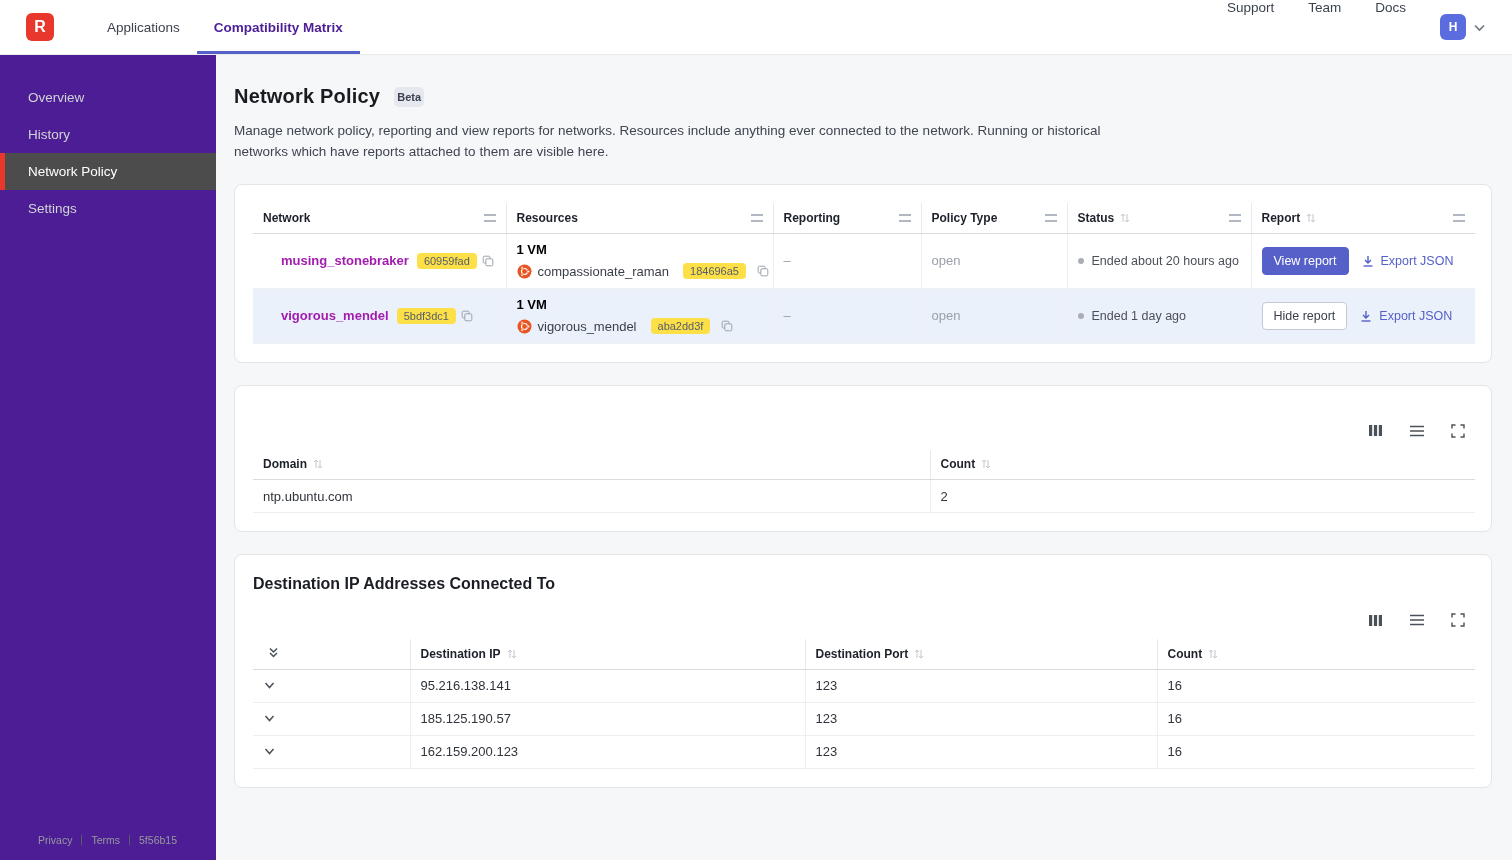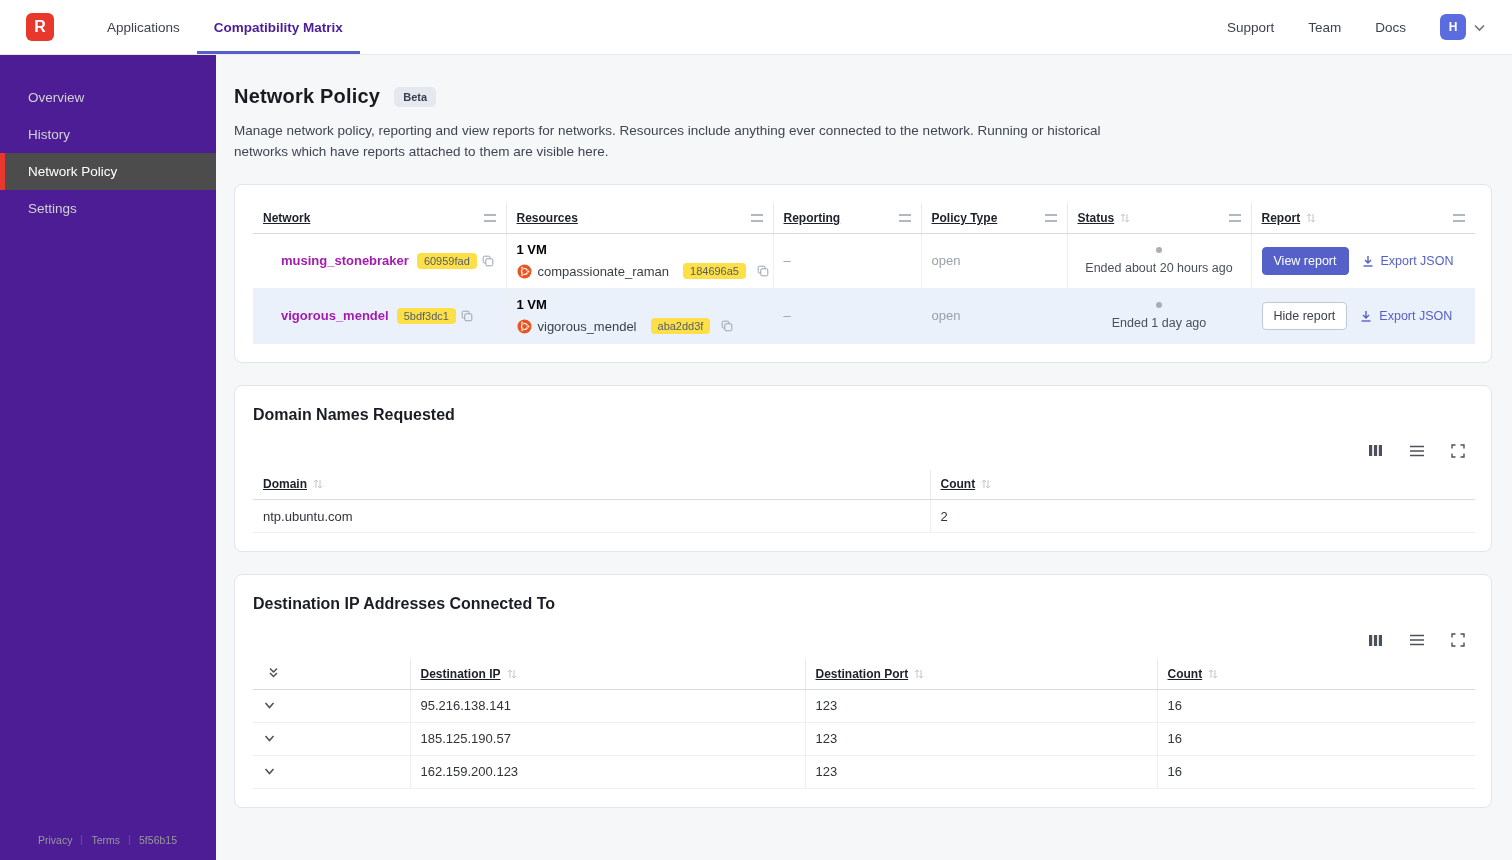--- a/index.html
+++ b/index.html
@@ -5,69 +5,69 @@
   * { box-sizing: border-box; margin: 0; padding: 0; }
   html,body { width:1512px; height:860px; overflow:hidden; }
   body { font-family:"Liberation Sans", sans-serif; background:#f6f7f8; color:#30343b; }
 
   
   .topbar { height:55px; background:#fff; border-bottom:1px solid #e8eaed; display:flex; align-items:stretch; padding:0 26px; position:relative; z-index:3; }
   .logo { width:28px; height:28px; border-radius:6px; background:#e8372c; color:#fff; font-weight:bold; font-size:16px; display:flex; align-items:center; justify-content:center; align-self:center; cursor:pointer; }
   .top-nav { display:flex; margin-left:36px; }
   .top-tab { display:flex; align-items:center; padding:0 17px; font-size:13.5px; color:#3c434d; cursor:pointer; }
   .top-tab.active { font-weight:700; color:#4c1d95; box-shadow:inset 0 -3px 0 #5560c8; }
-  .top-right { margin-left:auto; display:flex; align-items:center; gap:34px; }
+  .top-right { margin-left:auto; display:flex; gap:34px; }
   .top-link { font-size:13.5px; color:#3c434d; cursor:pointer; }
   .avatar-group { display:flex; align-items:center; gap:7px; cursor:pointer; }
   .avatar { width:26px; height:26px; border-radius:6px; background:#5b6cdf; color:#fff; font-size:12px; font-weight:700; display:flex; align-items:center; justify-content:center; }
 
   
   .layout { display:flex; height:805px; }
   .sidebar { width:216px; background:#4c1d95; flex-shrink:0; display:flex; flex-direction:column; padding-top:24px; }
   .side-item { padding:11px 28px; font-size:13.5px; color:#d2d3d5; cursor:pointer; }
   .side-item.active { background:#4c4c4c; color:#fff; border-left:5px solid #e8372c; padding-left:23px; font-weight:400; }
   .side-footer { margin-top:auto; padding:14px 0 14px 38px; font-size:10.5px; color:#98999b; display:flex; align-items:center; gap:9px; }
   .side-footer .sep { width:1px; height:10px; background:#5c5c5c; display:inline-block; }
   .side-footer span { cursor:pointer; }
   .side-footer .build { cursor:default; }
 
   .content { flex:1; padding:30px 20px 0 18px; overflow:hidden; }
 
   
   .page-title-row { display:flex; align-items:center; gap:14px; }
   h1 { font-size:20px; color:#181b20; letter-spacing:.2px; }
-  .beta-badge { background:#e6e8f0; color:#3a4050; font-size:11px; font-weight:600; padding:4px 9px; border-radius:5px; }
+  .beta-badge { background:#e6e8f0; color:#3a4050; font-size:11px; font-weight:600; padding:4px 3px; border-radius:5px; }
   .page-desc { margin-top:12px; font-size:13.5px; line-height:21px; color:#3f4551; max-width:885px; }
 
   
   .card { background:#fff; border:1px solid #e3e5e9; border-radius:8px; padding:18px; margin-top:22px; }
   .card-title { font-size:16px; font-weight:700; color:#1a1d23; margin-top:2px; }
   .card-toolbar { display:flex; justify-content:flex-end; align-items:center; gap:26px; margin:20px 8px 12px 0; }
   .tool-icon { display:inline-flex; cursor:pointer; color:#4b5158; }
 
   
   table { width:100%; border-collapse:collapse; table-layout:fixed; }
-  th { text-align:left; font-size:12px; font-weight:700; color:#1d212a; padding:6px 10px; height:30px; border-bottom:1px solid #d8dbe0; border-right:1px solid #e8eaee;text-decoration:underline; }
+  th { text-align:left; font-size:12px; font-weight:700; color:#1d212a; padding:6px 10px; height:30px; border-bottom:1px solid #d8dbe0; border-right:1px solid #e8eaee; }
   th:last-child { border-right:none; }
   td { font-size:13px; color:#30343b; padding:8px 10px; border-bottom:1px solid #edeff2; border-right:1px solid #edeff2; vertical-align:middle; }
   td:last-child { border-right:none; }
   .th-inner { display:flex; align-items:center; gap:6px; }
   .menu-icon { width:12px; height:8px; border-top:2px solid #b2b8c1; border-bottom:2px solid #b2b8c1; margin-left:auto; cursor:pointer; flex-shrink:0; }
   .sort-icon { display:inline-flex; cursor:pointer; flex-shrink:0; }
 
   .networks-table td { height:55px; }
   tr.highlight td { background:#ebf1fb; }
 
   .net-name { font-weight:700; font-size:13px; color:#a21caf;margin-left:18px; }
   .id-badge { background:#fde047; color:#565e6a; font-size:11px; padding:2px 7px; border-radius:4px; margin-left:8px; white-space:nowrap; }
   .copy-icon { display:inline-flex; margin-left:5px; vertical-align:-2px; cursor:pointer; }
   .res-count { font-weight:700; font-size:13px; color:#000000; margin-bottom:6px; }
   .res-line { display:flex; align-items:center; gap:6px; font-size:13px; color:#3a3f47; }
   .cell-muted { color:#99a0a9; }
-  .status-cell { display:flex; align-items:center; gap:8px; font-size:12.5px; color:#4a5059;flex-direction:column; }
+  .status-cell { display:flex; align-items:center; gap:8px; font-size:12.5px; color:#4a5059; }
   .status-dot { width:6px; height:6px; border-radius:50%; background:#a9aeb6; flex-shrink:0; }
   .report-cell { display:flex; align-items:center; gap:12px; }
   .btn { font-size:12.5px; border-radius:4px; padding:6px 11px; cursor:pointer; font-family:inherit; white-space:nowrap; }
   .btn-primary { background:#5560c8; color:#fff; border:1px solid #5560c8; }
   .btn-outline { background:#fff; color:#3b414c; border:1px solid #c3c9d2; }
   .export-link { display:inline-flex; align-items:center; gap:6px; color:#5560c8; font-size:12.5px; cursor:pointer; white-space:nowrap; }
 
   .simple-table td { height:33px; padding:7px 10px; }
   .expander-cell { padding-left:14px; }
   .chev { display:inline-flex; cursor:pointer; }
@@ -295,21 +295,20 @@
                     <span>Export JSON</span>
                   </span>
             </div>
               </td>
           </tr>
         </tbody>
       </table>
     </section>
 
     <section class="card">
-      <div class="card-title">Domain Names Requested</div>
       <div class="card-toolbar">
         <span class="tool-icon">
             <svg width="15" height="13" viewBox="0 0 15 13">
               <rect x="1" y="1" width="3.2" height="11" fill="#4b5158"></rect>
               <rect x="5.9" y="1" width="3.2" height="11" fill="#4b5158"></rect>
               <rect x="10.8" y="1" width="3.2" height="11" fill="#4b5158"></rect>
             </svg>
           </span>
         <span class="tool-icon">
             <svg width="16" height="12" viewBox="0 0 16 12">

